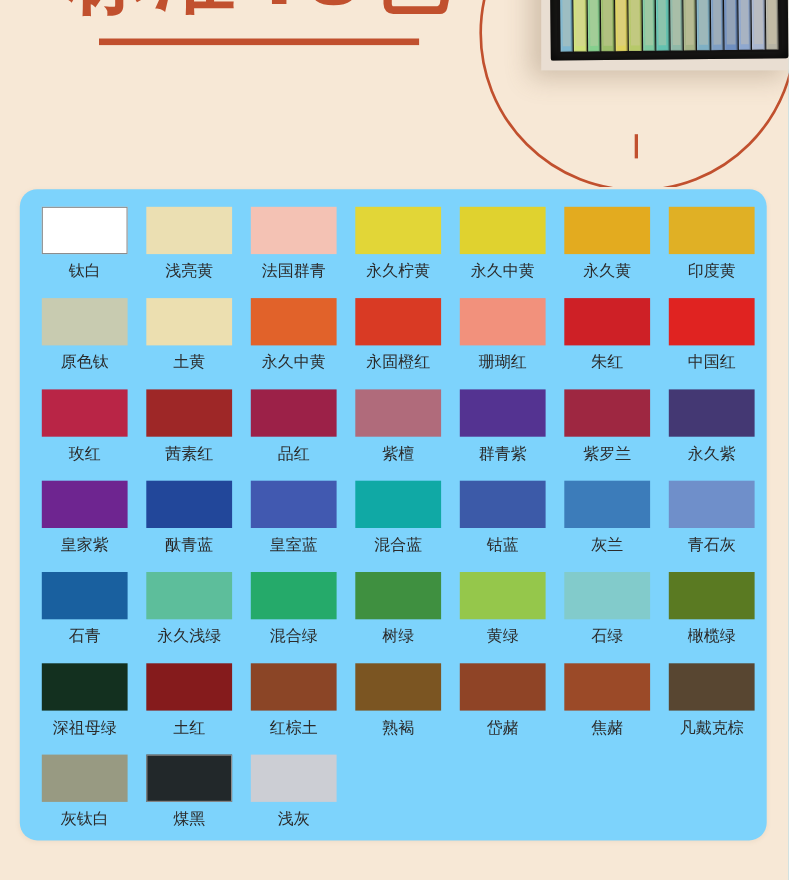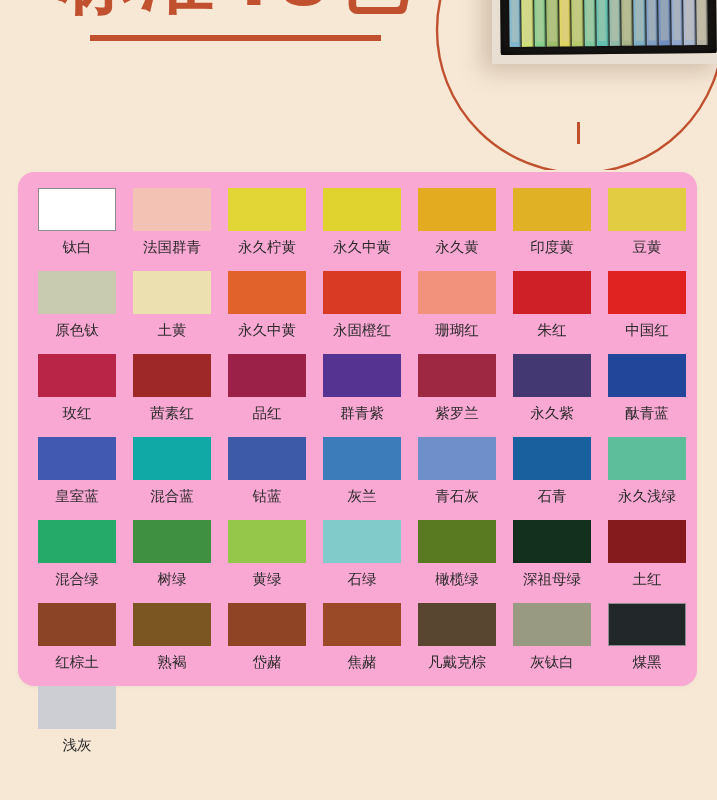--- a/index.html
+++ b/index.html
@@ -117,22 +117,22 @@
     top: 22%; bottom: 6%;
     background: rgba(215, 200, 170, 0.35);
   }
 
   
   .color-card {
     position: absolute;
     left: 18px;
     top: 172px;
     width: 679px;
-    height: 514px;
-    background: #f9a8d4;
+    height: 592px;
+    background: #7dd3fc;
     border-radius: 16px;
     box-sizing: border-box;
     padding: 16px 18px 10px 18px;
     box-shadow: 0 1px 4px rgba(160,130,100,0.10);
   }
 
   .swatch-grid {
     display: grid;
     grid-template-columns: repeat(7, 78px);
     column-gap: 17px;
@@ -210,44 +210,44 @@
   </div>
 </div>
 
 <div class="color-card">
   <div class="swatch-grid">
       <div class="cell">
         <div class="chip outlined" style="background: rgb(255, 255, 255);"></div>
         <div class="chip-label">钛白</div>
       </div>
       <div class="cell">
+        <div class="chip" style="background: rgb(235, 223, 178);"></div>
+        <div class="chip-label">浅亮黄</div>
+      </div>
+      <div class="cell">
         <div class="chip" style="background: rgb(244, 194, 180);"></div>
         <div class="chip-label">法国群青</div>
       </div>
       <div class="cell">
         <div class="chip" style="background: rgb(226, 214, 55);"></div>
         <div class="chip-label">永久柠黄</div>
       </div>
       <div class="cell">
         <div class="chip" style="background: rgb(224, 210, 47);"></div>
         <div class="chip-label">永久中黄</div>
       </div>
       <div class="cell">
         <div class="chip" style="background: rgb(227, 171, 31);"></div>
         <div class="chip-label">永久黄</div>
       </div>
       <div class="cell">
         <div class="chip" style="background: rgb(224, 176, 37);"></div>
         <div class="chip-label">印度黄</div>
       </div>
       <div class="cell">
-        <div class="chip" style="background: rgb(226, 204, 66);"></div>
-        <div class="chip-label">豆黄</div>
-      </div>
-      <div class="cell">
         <div class="chip" style="background: rgb(200, 203, 176);"></div>
         <div class="chip-label">原色钛</div>
       </div>
       <div class="cell">
         <div class="chip" style="background: rgb(236, 223, 176);"></div>
         <div class="chip-label">土黄</div>
       </div>
       <div class="cell">
         <div class="chip" style="background: rgb(225, 98, 42);"></div>
         <div class="chip-label">永久中黄</div>
@@ -274,30 +274,38 @@
       </div>
       <div class="cell">
         <div class="chip" style="background: rgb(158, 39, 39);"></div>
         <div class="chip-label">茜素红</div>
       </div>
       <div class="cell">
         <div class="chip" style="background: rgb(156, 33, 72);"></div>
         <div class="chip-label">品红</div>
       </div>
       <div class="cell">
+        <div class="chip" style="background: rgb(176, 107, 123);"></div>
+        <div class="chip-label">紫檀</div>
+      </div>
+      <div class="cell">
         <div class="chip" style="background: rgb(84, 51, 145);"></div>
         <div class="chip-label">群青紫</div>
       </div>
       <div class="cell">
         <div class="chip" style="background: rgb(158, 39, 65);"></div>
         <div class="chip-label">紫罗兰</div>
       </div>
       <div class="cell">
         <div class="chip" style="background: rgb(68, 56, 115);"></div>
         <div class="chip-label">永久紫</div>
+      </div>
+      <div class="cell">
+        <div class="chip" style="background: rgb(110, 37, 144);"></div>
+        <div class="chip-label">皇家紫</div>
       </div>
       <div class="cell">
         <div class="chip" style="background: rgb(34, 71, 154);"></div>
         <div class="chip-label">酞青蓝</div>
       </div>
       <div class="cell">
         <div class="chip" style="background: rgb(65, 89, 176);"></div>
         <div class="chip-label">皇室蓝</div>
       </div>
       <div class="cell">

